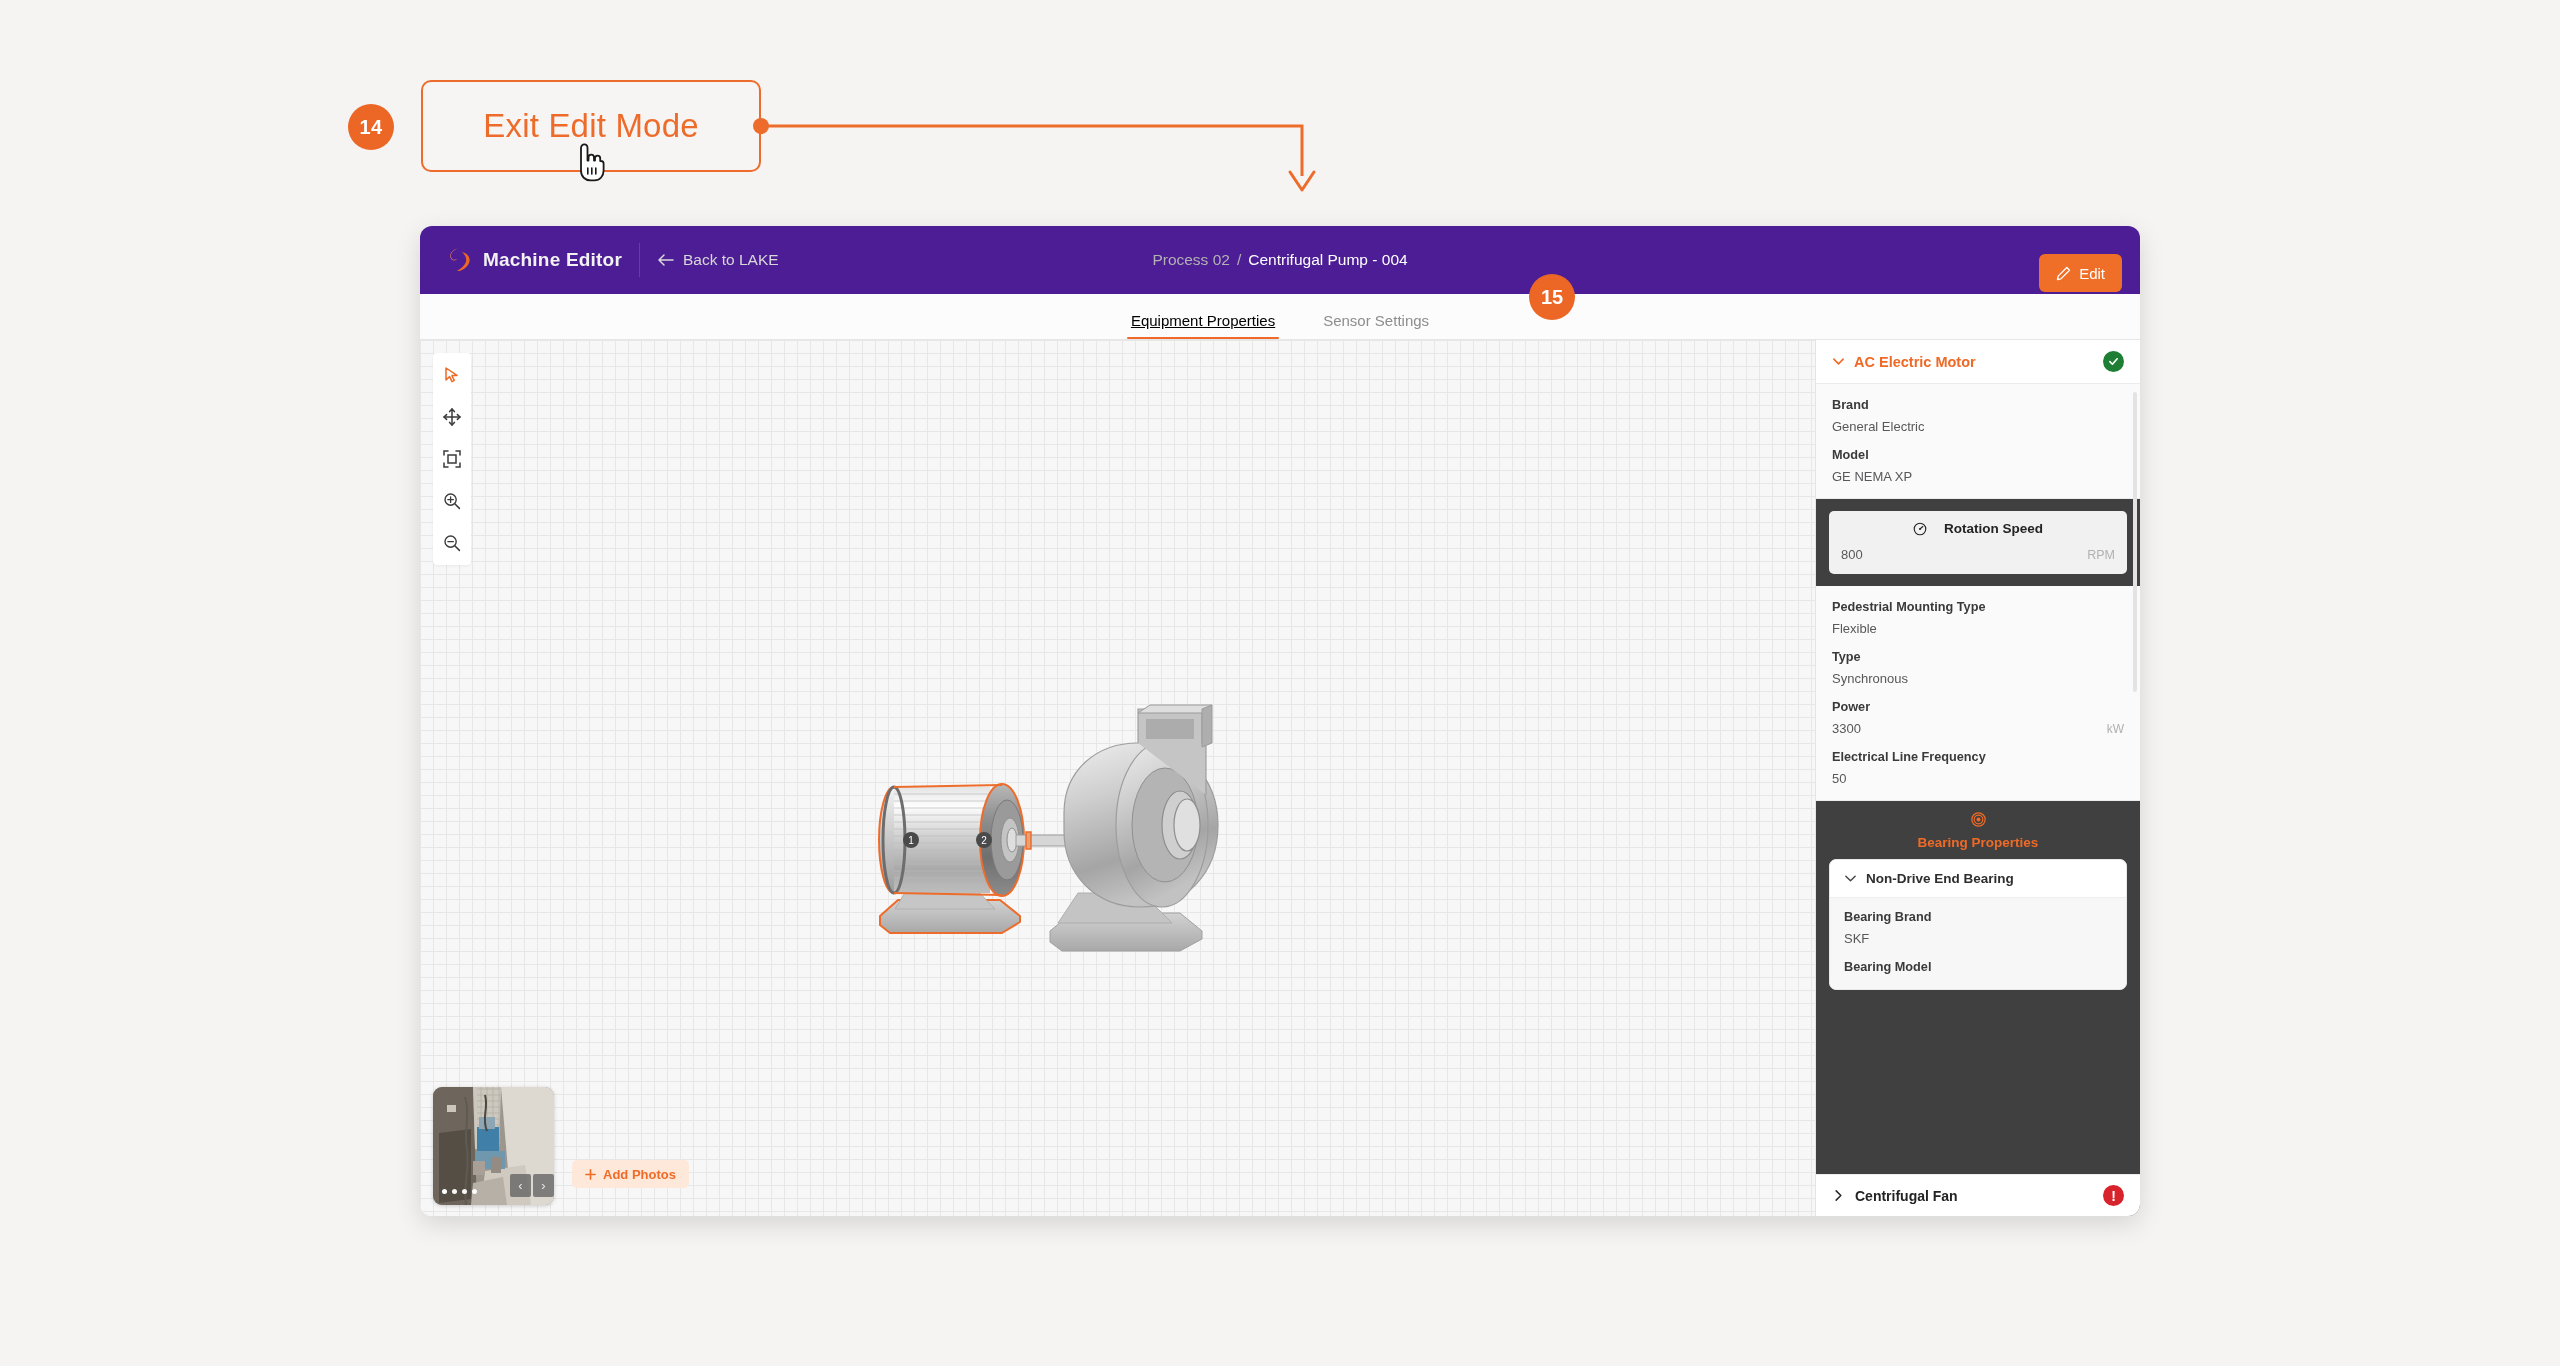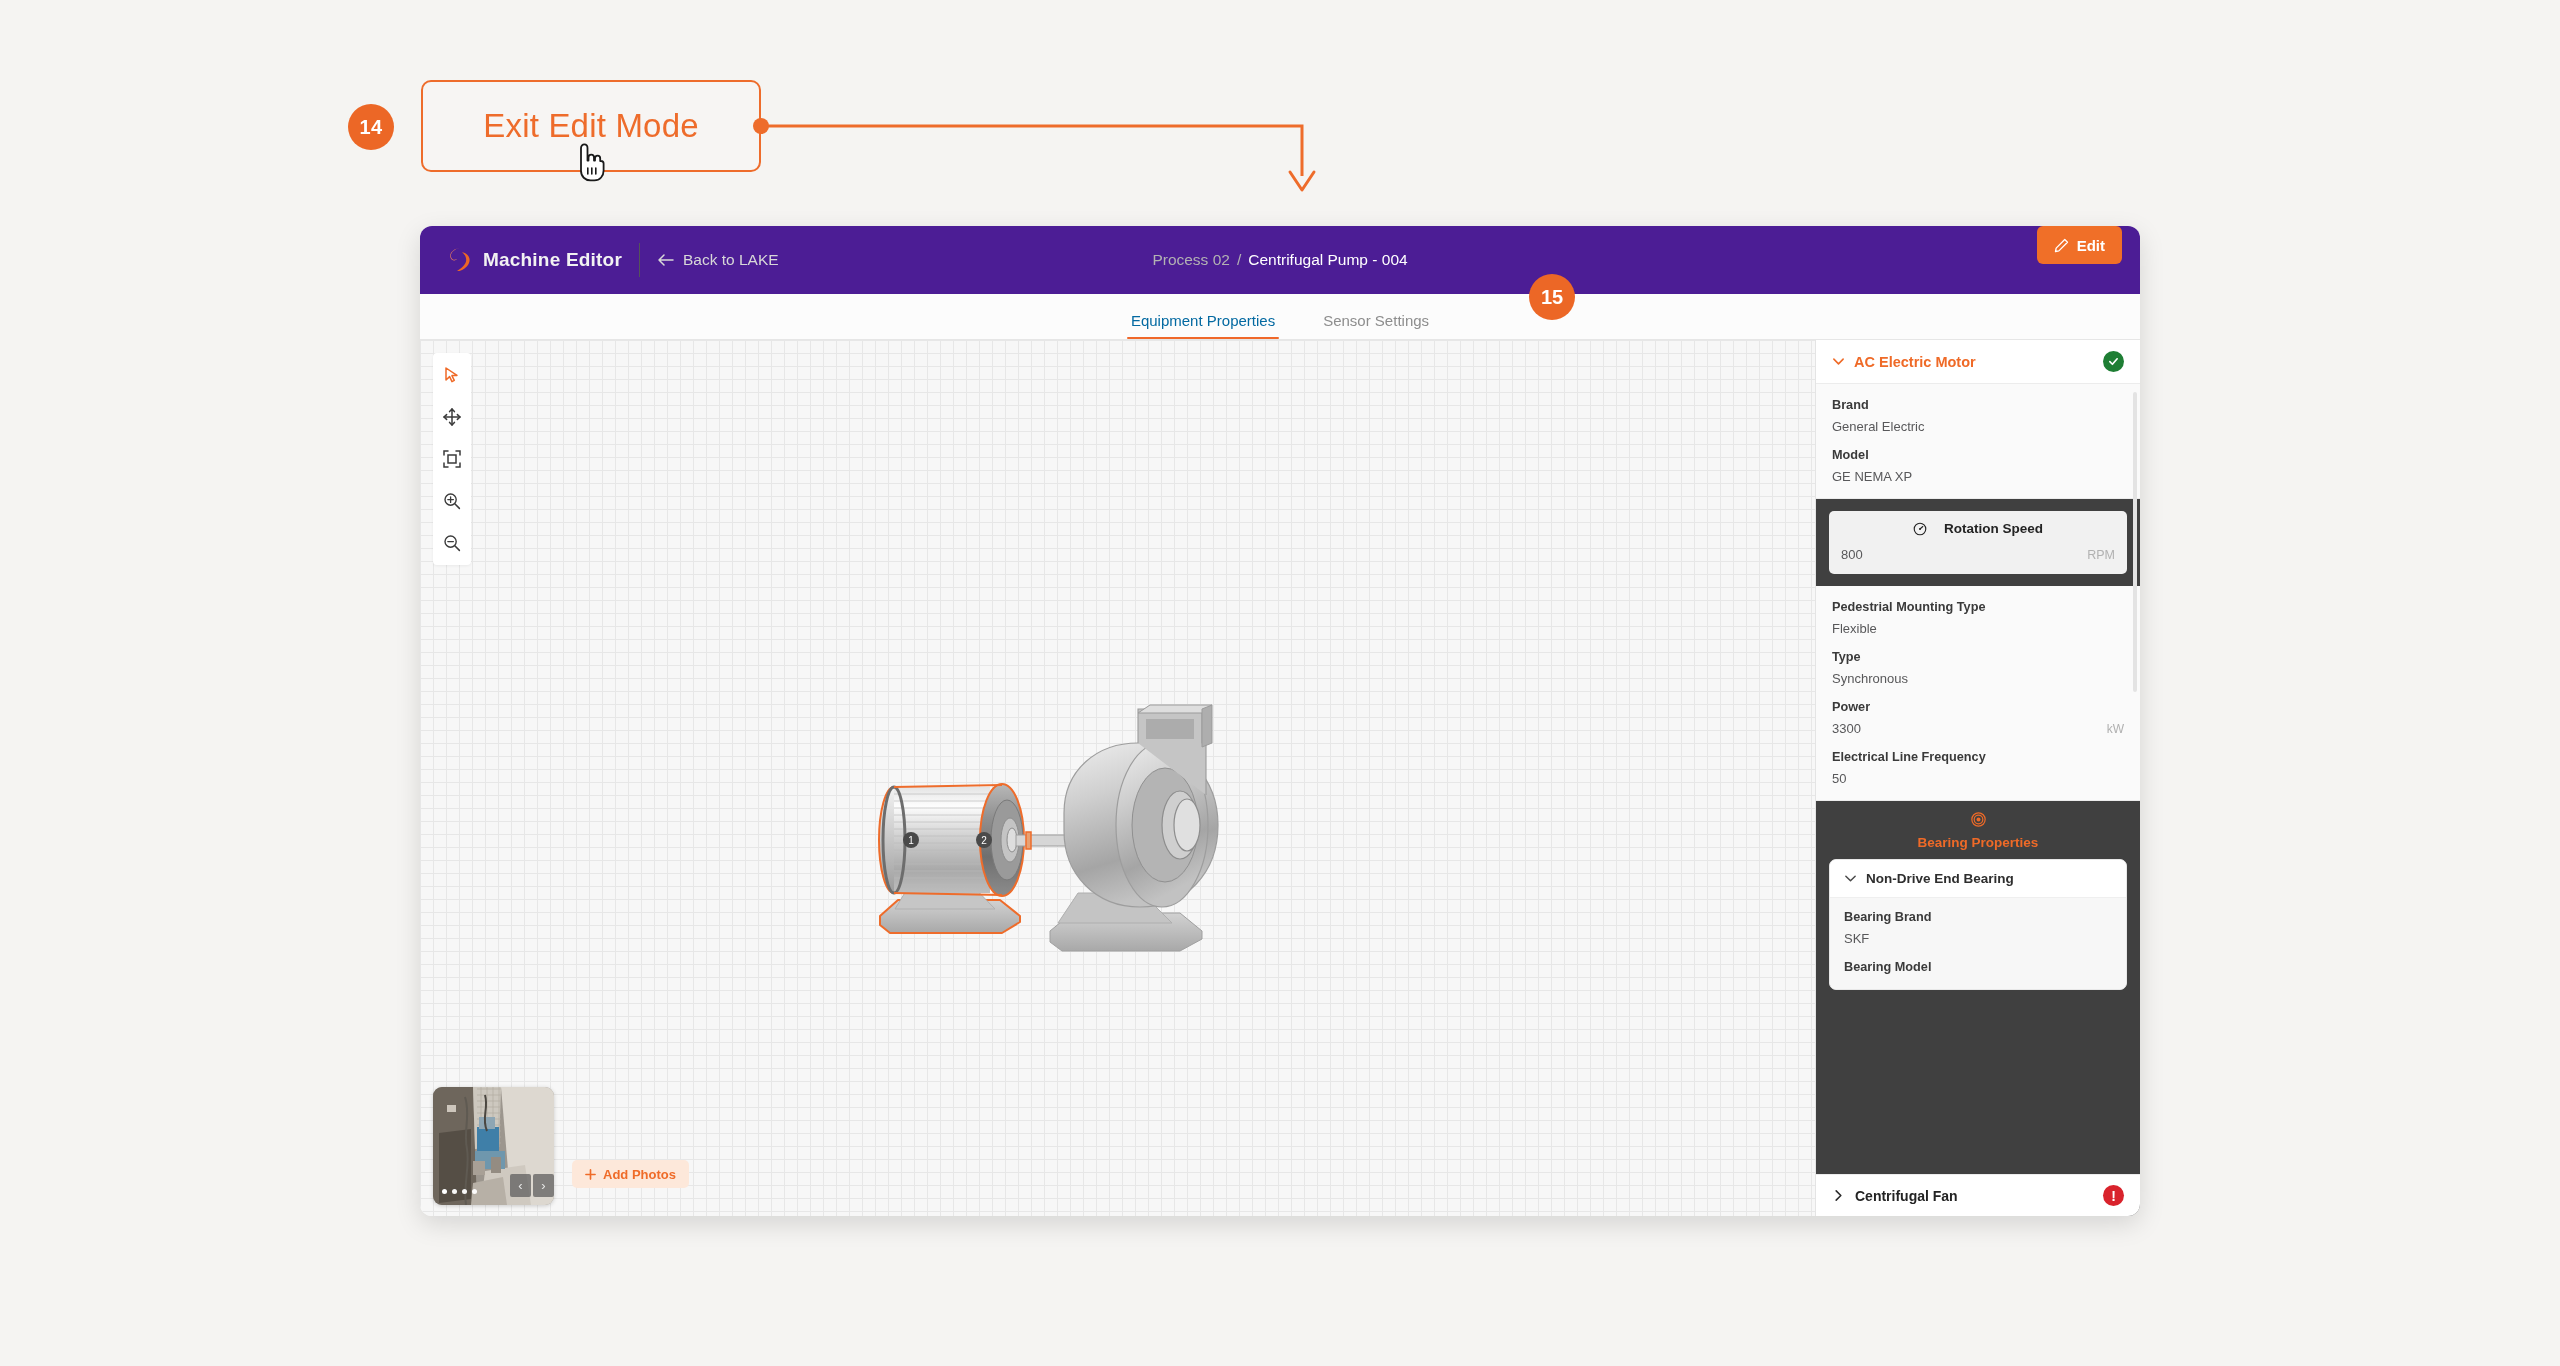--- a/index.html
+++ b/index.html
@@ -58,42 +58,42 @@
   .back-link { display: flex; align-items: center; gap: 9px; color: #d8d8d8; font-size: 15.5px; }
   .breadcrumb {
     position: absolute; left: 0; right: 0; top: 0; height: 68px;
     display: flex; align-items: center; justify-content: center;
     font-size: 15.5px; gap: 7px; pointer-events: none;
   }
   .bc-parent { color: #b3b2b3; }
   .bc-sep { color: #b3b2b3; }
   .bc-current { color: #ffffff; }
   .edit-btn {
-    position: absolute; right: 18px; top: 0;
+    position: absolute; right: 18px; top: 28px;
     height: 38px; padding: 0 17px; border-radius: 6px;
     background: #f06f28; color: #fff; border: none;
     display: flex; align-items: center; gap: 8px;
-    font-size: 15px; font-weight: 700; font-family: "Liberation Sans", sans-serif;
+    font-size: 15px; font-weight: 400; font-family: "Liberation Sans", sans-serif;
     cursor: pointer; z-index: 3;
   }
   .badge15 {
     position: absolute; left: 1529px; top: 274px;
     width: 46px; height: 46px; border-radius: 50%;
     background: #ec6726; color: #fff;
     display: flex; align-items: center; justify-content: center;
     font-size: 20px; font-weight: 700; z-index: 20;
   }
 
   
   .tabbar {
     height: 46px; background: #fcfcfc; border-bottom: 1px solid #e6e6e6;
     display: flex; align-items: flex-end; justify-content: center; gap: 40px;
   }
   .tab { font-size: 15px; padding: 0 4px 10px; color: #8d8d8d; cursor: pointer; position: relative; }
-  .tab.active { color: #0369a1; }
+  .tab.active { color: #000000; text-decoration: underline; }
   .tab.active::after {
     content: ""; position: absolute; left: 0; right: 0; bottom: 0;
     height: 2.5px; background: #f0682a; border-radius: 2px;
   }
 
   
   .app-body { display: flex; height: calc(990px - 68px - 46px); }
 
   
   .canvas {

